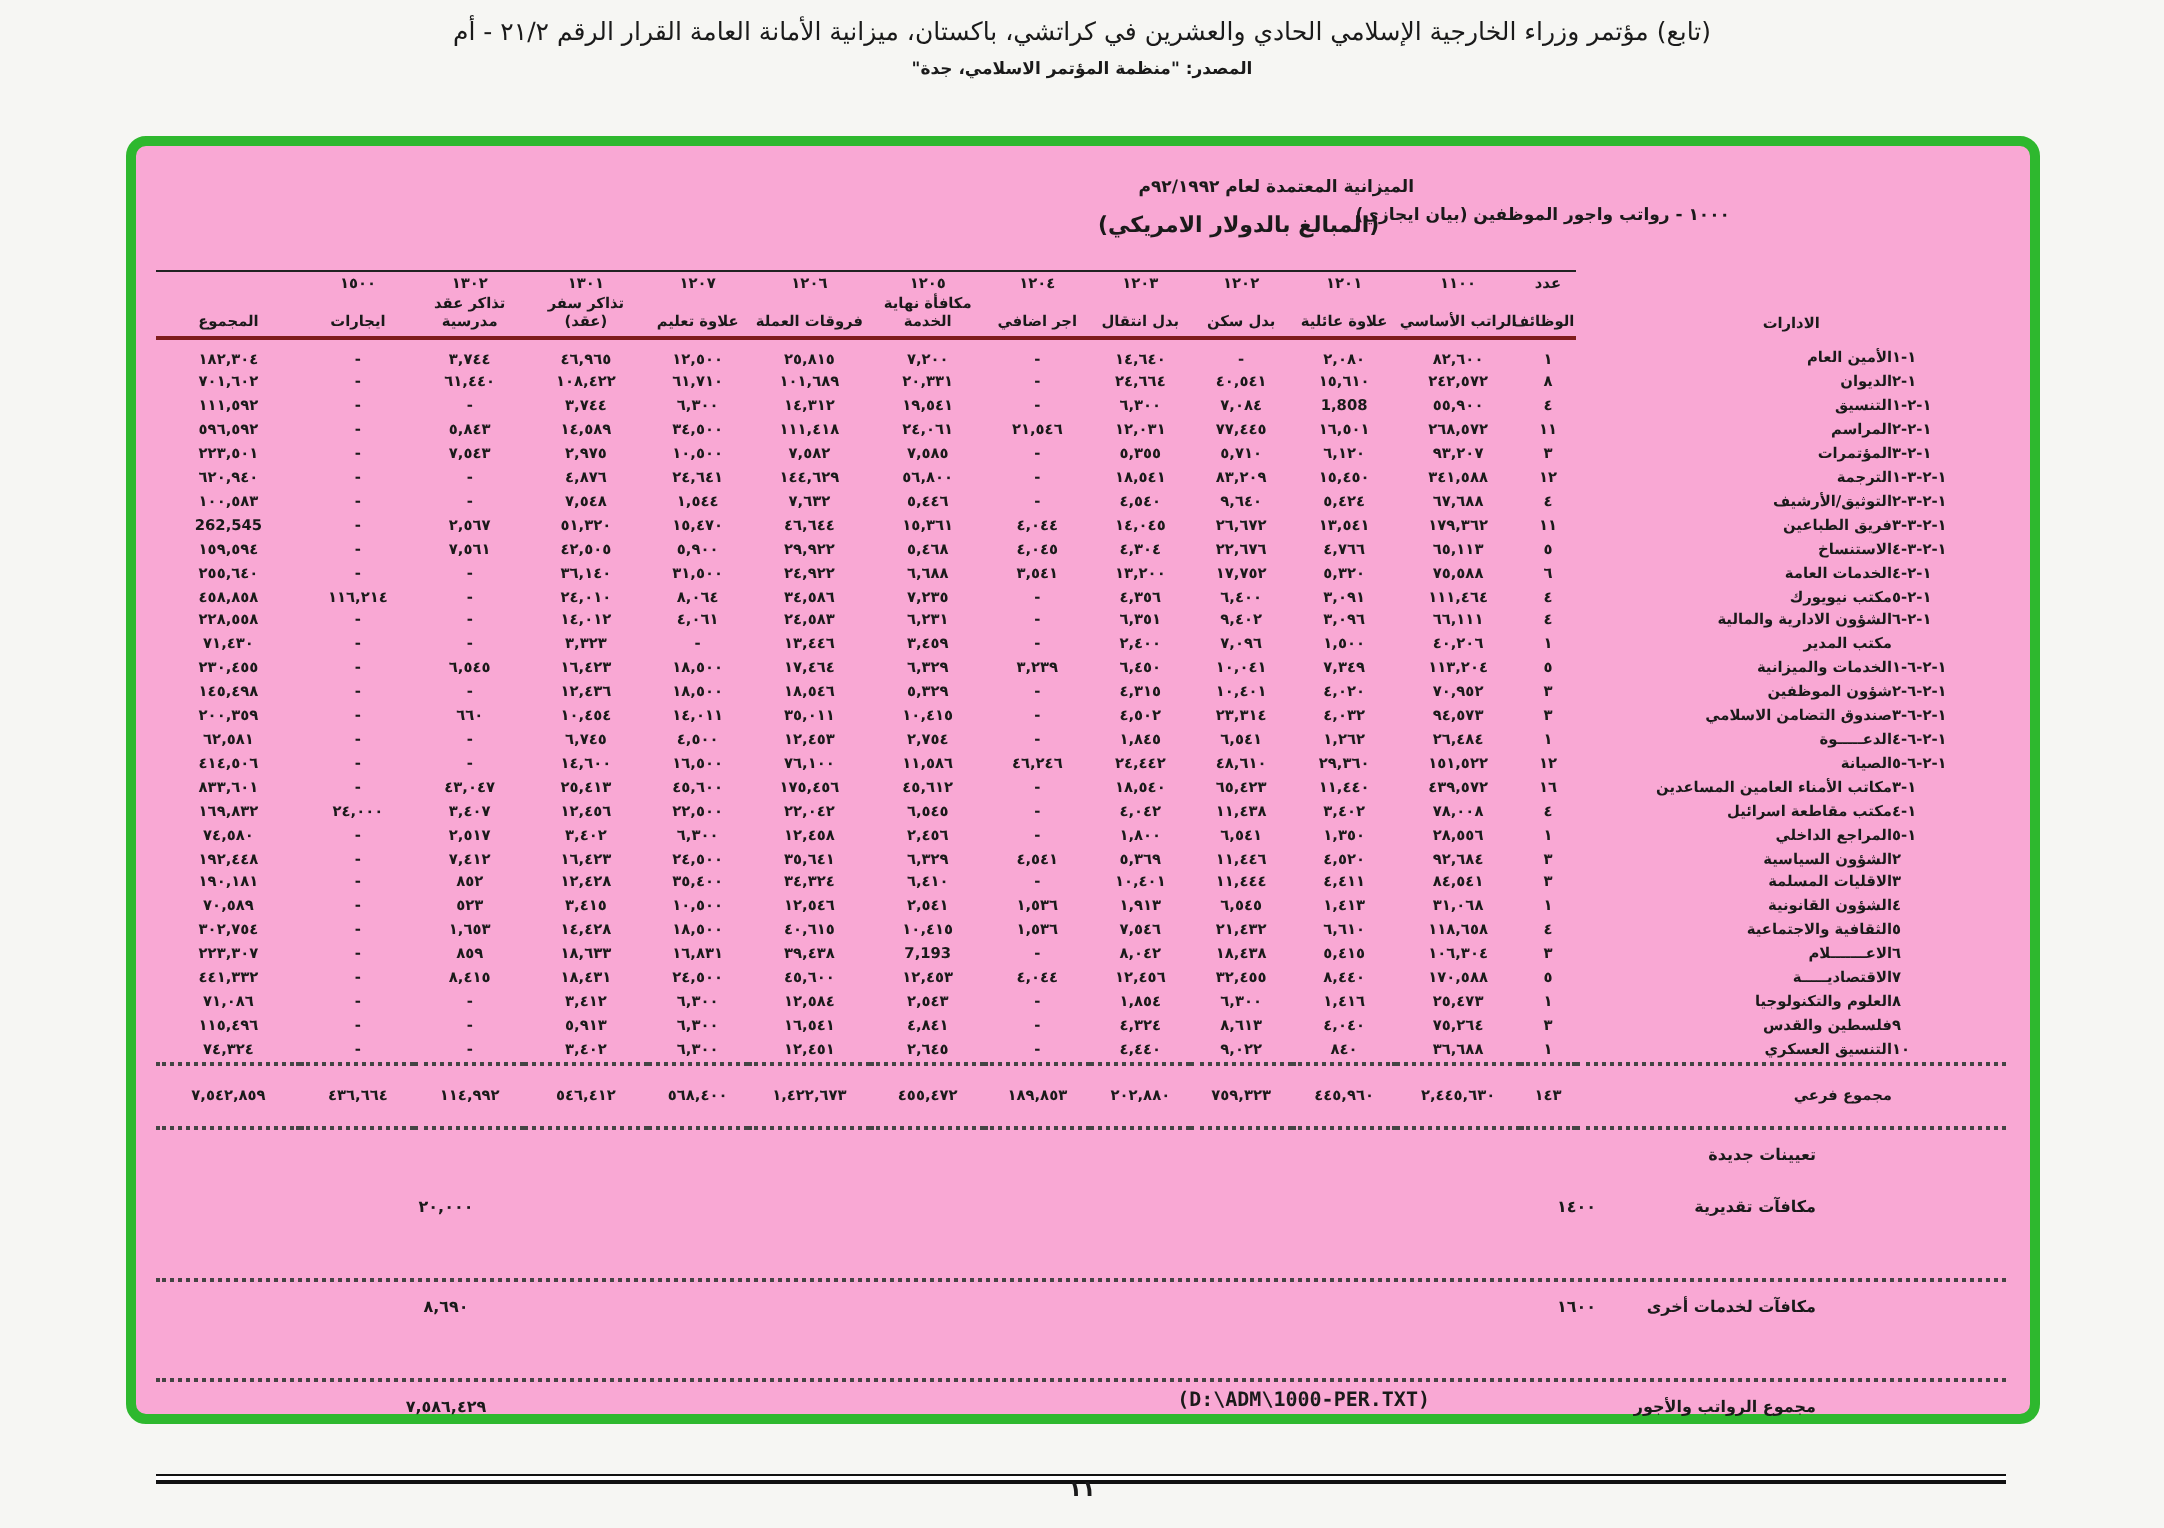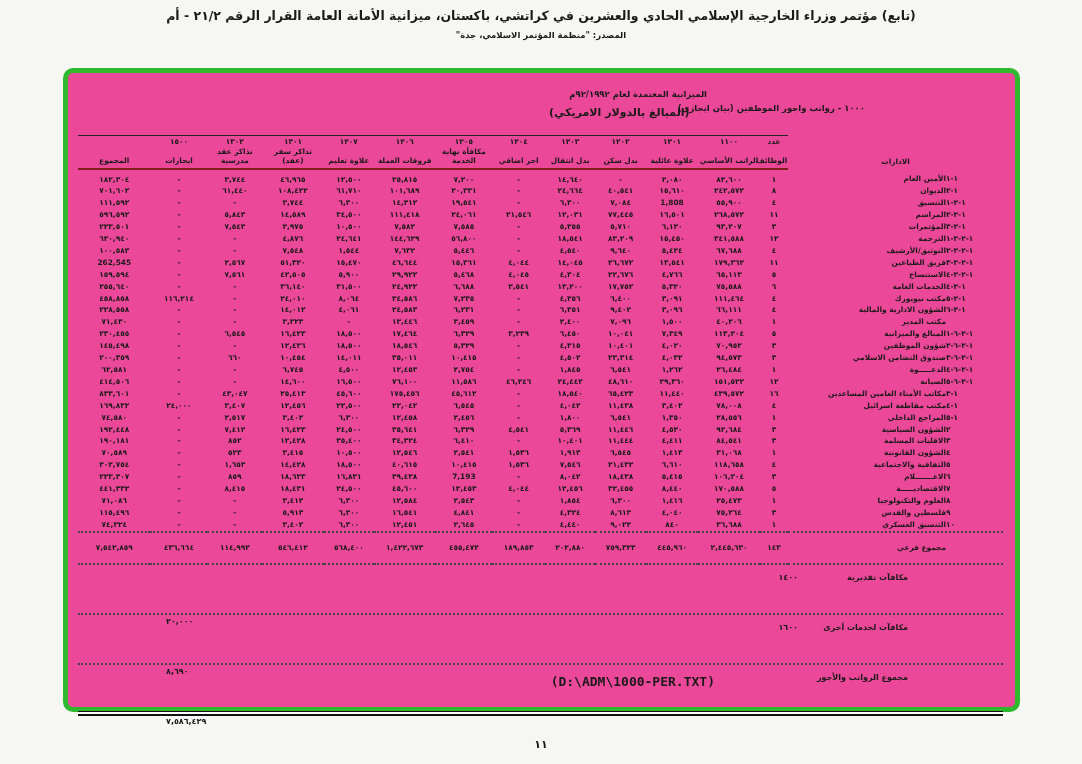--- a/index.html
+++ b/index.html
@@ -7,25 +7,25 @@
     width:1082px;height:764px;
     background:#f6f6f3;
     font-family:"DejaVu Sans",sans-serif;
     position:relative;overflow:hidden;
     color:#1a1a1a;
   }
   .page-header{
     position:absolute;top:8px;left:0;width:100%;
     text-align:center;direction:rtl;
   }
-  .title-line{font-size:12.5px;font-weight:bold;letter-spacing:0;}
+  .title-line{font-size:12.5px;font-weight:normal;letter-spacing:0;}
   .source-line{font-size:8.5px;font-weight:bold;margin-top:7px;}
   .sheet{
     position:absolute;left:63px;top:68px;width:947px;height:634px;
-    background:#ec4899;
+    background:#f9a8d4;
     border:5px solid #2eb82e;border-radius:10px;
   }
   .content{position:absolute;inset:0;padding:10px 12px 0 12px;direction:rtl;}
   .budget-title{
     position:absolute;top:16px;right:308px;
     font-size:8.5px;font-weight:bold;direction:rtl;
   }
   .section-title{
     position:absolute;top:30px;right:150px;
     font-size:8.5px;font-weight:bold;direction:rtl;
@@ -54,27 +54,27 @@
   .dname{display:inline;}
   tr.body-first td{padding-top:4px;}
   tr.subtotal td{
     border-top:2px dotted #444;border-bottom:2px dotted #444;
     padding-top:9px;padding-bottom:9px;
   }
   .bottom-block{width:925px;direction:rtl;font-size:8px;font-weight:bold;}
   .bline{position:relative;height:26px;}
   .bline .blabel{position:absolute;right:95px;top:8px;}
   .bline .bcode{position:absolute;right:205px;top:8px;}
-  .bline .bvalue{position:absolute;left:88px;top:8px;width:80px;text-align:left;direction:rtl;margin-top:44px;}
+  .bline .bvalue{position:absolute;left:105px;top:8px;width:80px;text-align:center;direction:rtl;}
   .rule-dotted{border-bottom:2px dotted #444;height:0;margin-top:26px;}
   .rule-dotted.tight{margin-top:22px;}
   .rule-double{border-top:1px solid #111;border-bottom:2px solid #111;height:2px;margin-top:20px;background:#fff;}
   .footer-path{
-    position:absolute;bottom:18px;right:300px;
-    font-size:13px;font-weight:bold;font-family:"DejaVu Sans Mono",monospace;
+    position:absolute;bottom:1px;right:300px;
+    font-size:10px;font-weight:bold;font-family:"DejaVu Sans Mono",monospace;
   }
   .page-number{
     position:absolute;left:0;top:738px;width:100%;
     text-align:center;font-size:11px;font-weight:bold;
   }
 </style>
 </head>
 <body>
 
 <div class="page-header">
@@ -342,21 +342,21 @@
             <td class="num">-</td>
             <td class="num">٣,٤٥٩</td>
             <td class="num">١٣,٤٤٦</td>
             <td class="num">-</td>
             <td class="num">٣,٣٢٣</td>
             <td class="num">-</td>
             <td class="num">-</td>
             <td class="num">٧١,٤٣٠</td>
           </tr>
           <tr>
-            <td class="dept"><span class="dcode">١-٢-٦-١</span><span class="dname">المبالغ والميزانية</span></td>
+            <td class="dept"><span class="dcode">١-٢-٦-١</span><span class="dname">الخدمات والميزانية</span></td>
             <td class="num">٥</td>
             <td class="num">١١٣,٢٠٤</td>
             <td class="num">٧,٣٤٩</td>
             <td class="num">١٠,٠٤١</td>
             <td class="num">٦,٤٥٠</td>
             <td class="num">٣,٢٣٩</td>
             <td class="num">٦,٣٢٩</td>
             <td class="num">١٧,٤٦٤</td>
             <td class="num">١٨,٥٠٠</td>
             <td class="num">١٦,٤٢٣</td>
@@ -633,20 +633,23 @@
             <td class="num">٥٦٨,٤٠٠</td>
             <td class="num">٥٤٦,٤١٢</td>
             <td class="num">١١٤,٩٩٢</td>
             <td class="num">٤٣٦,٦٦٤</td>
             <td class="num">٧,٥٤٢,٨٥٩</td>
           </tr>
         </tbody>
     </table>
 
     <div class="bottom-block" id="bottom-block">
+        <div class="bline">
+          <span class="blabel">تعيينات جديدة</span>
+        </div>
         <div class="bline">
           <span class="blabel">مكافآت تقديرية</span>
           <span class="bcode">١٤٠٠</span>
           <span class="bvalue">٢٠,٠٠٠</span>
         </div>
         <div class="rule-dotted tight"></div>
         <div class="bline">
           <span class="blabel">مكافآت لخدمات أخرى</span>
           <span class="bcode">١٦٠٠</span>
           <span class="bvalue">٨,٦٩٠</span>

